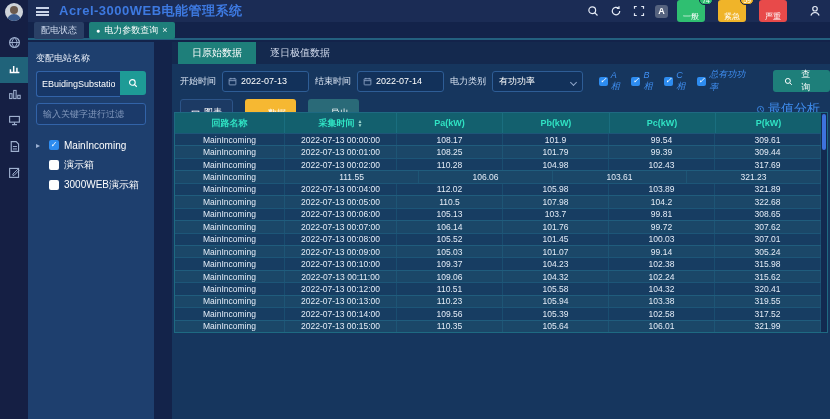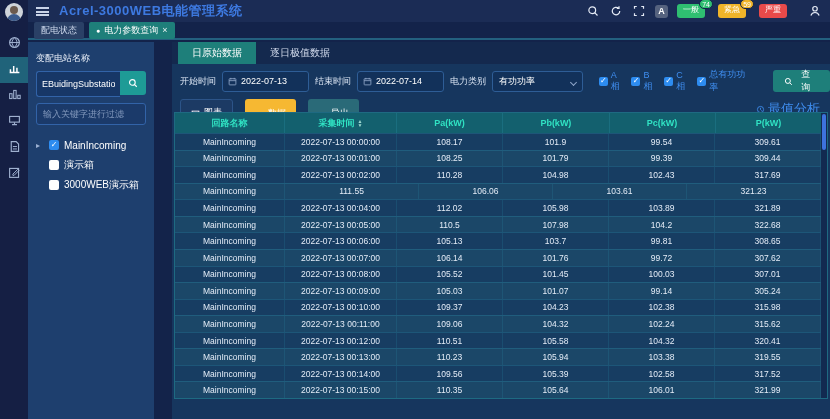--- a/index.html
+++ b/index.html
@@ -18,21 +18,21 @@
 
   
   .topbar { position:absolute; left:28px; top:0; right:0; height:22px; background:#1b2c55; display:flex; align-items:center; padding:0 8px; }
   .hamburger { width:13px; height:9px; border-top:2px solid #c9d4e8; border-bottom:2px solid #c9d4e8; position:relative; margin-right:10px; cursor:pointer; }
   .hamburger::before { content:""; position:absolute; left:0; top:2.5px; width:100%; height:2px; background:#c9d4e8; }
   .app-title { font-size:13px; font-weight:bold; color:#3d79e0; letter-spacing:.5px; }
   .topbar-right { margin-left:auto; display:flex; align-items:center; gap:9px; }
   .tb-icon { width:14px; height:14px; display:flex; align-items:center; justify-content:center; cursor:pointer; }
   .tb-icon svg { width:12px; height:12px; stroke:#e6ecf7; fill:none; stroke-width:1.6; }
   .lang-box { width:13px; height:13px; border-radius:3px; background:#5a6residual; background:#56637f; color:#fff; font-size:9px; font-weight:bold; display:flex; align-items:center; justify-content:center; cursor:pointer; }
-  .alarm { position:relative; height:14px; border-radius:3px; color:#fff; font-size:8px; display:flex; align-items:flex-start; padding:0 6px; cursor:pointer; margin-right:4px; }
+  .alarm { position:relative; height:22px; border-radius:3px; color:#fff; font-size:8px; display:flex; align-items:flex-end; padding:0 6px; cursor:pointer; margin-right:4px; }
   .alarm .cnt { position:absolute; top:-5px; right:-8px; min-width:12px; height:10px; border-radius:6px; font-size:7px; display:flex; align-items:center; justify-content:center; padding:0 2px; border:1px solid #13234a; }
 
   
   .tagbar { position:absolute; left:28px; top:22px; right:0; height:18px; background:#13234a; display:flex; align-items:center; gap:5px; padding:0 6px; border-bottom:2px solid #23607f; }
   .tag { font-size:9px; padding:2px 7px; border-radius:2px; background:#2a4066; color:#cdd8ec; cursor:pointer; display:flex; align-items:center; gap:4px; }
   .tag.active { background:#1e7f7a; color:#fff; }
   .tag .dot { font-size:7px; line-height:1; }
   .tag .x { font-size:9px; cursor:pointer; opacity:.9; }
 
   
@@ -56,36 +56,36 @@
   .tabstrip { height:22px; background:#14294e; display:flex; align-items:flex-end; padding-left:6px; }
   .tab { font-size:10px; padding:4px 14px; color:#cfd8ea; cursor:pointer; }
   .tab.active { background:#1e7f7a; color:#fff; }
 
   .filters { height:26px; display:flex; align-items:center; gap:6px; padding-left:8px; font-size:9px; margin-top:4px; }
   .f-label { color:#dce6f4; flex:none; }
   .f-input { display:flex; align-items:center; gap:4px; width:88px; height:21px; background:#12315a; border:1px solid #2e5d96; border-radius:3px; padding:0 5px; color:#fff; cursor:pointer; }
   .f-input svg { width:9px; height:9px; stroke:#8fa6c9; fill:none; stroke-width:1.5; flex:none; }
   .f-select { width:92px; height:21px; background:#12315a; border:1px solid #2e5d96; border-radius:3px; display:flex; align-items:center; padding:0 6px; color:#fff; cursor:pointer; position:relative; }
   .f-select .chev { position:absolute; right:6px; top:8px; width:5px; height:5px; border-right:1px solid #8fa6c9; border-bottom:1px solid #8fa6c9; transform:rotate(45deg); }
-  .f-check { display:flex; align-items:center; gap:3px; color:#3f8ef0; cursor:pointer; }
+  .f-check { display:flex; align-items:center; gap:3px; color:#3f8ef0; cursor:pointer;font-style:italic; }
   .f-check .cb { width:9px; height:9px; }
   .btn-query { height:22px; background:#1e7f7a; color:#fff; border-radius:3px; display:flex; align-items:center; gap:8px; padding:0 11px; cursor:pointer; margin-left:14px; }
   .btn-query svg { width:9px; height:9px; stroke:#fff; fill:none; stroke-width:1.8; }
 
   .toolbar { height:26px; display:flex; align-items:center; gap:12px; padding:0 10px 0 8px; margin-top:2px; }
   .t-btn { height:21px; border-radius:3px; display:flex; align-items:flex-end; gap:4px; padding:0 10px; font-size:9px; color:#fff; cursor:pointer; }
   .t-btn svg { width:9px; height:9px; stroke:#fff; fill:none; stroke-width:1.6; }
   .t-btn.chart { background:#1c3a64; border:1px solid #2c5488; }
   .t-btn.data { background:#f6b832; }
   .t-btn.export { background:#2a6a78; }
   .link-max { margin-left:auto; color:#3f8ef0; font-size:13px; display:flex; align-items:center; gap:3px; cursor:pointer; }
   .link-max svg { width:9px; height:9px; stroke:#3f8ef0; fill:none; stroke-width:1.5; }
 
   
-  .table-wrap { position:absolute; left:2px; right:2px; top:70px; height:287px; border:1px solid #1e6a82; background:#d946ef; }
+  .table-wrap { position:absolute; left:2px; right:2px; top:70px; height:221px; border:1px solid #1e6a82; background:#d946ef; }
   .thead { display:flex; height:20px; background:#13606e; width:calc(100% - 6px); }
   .th { font-size:9px; font-weight:bold; color:#30e2c3; display:flex; align-items:center; justify-content:center; gap:3px; border-right:1px solid rgba(47,150,180,.25); }
   .tbody { position:absolute; top:20px; bottom:0; left:0; width:calc(100% - 6px); display:flex; flex-direction:column; }
   .trow { flex:1; display:flex; border-top:1px solid rgba(47,150,180,.28); background:#173d62; }
   .trow.alt { background:#1b4768; }
   .tcell { font-size:8.5px; color:#e4ecf7; display:flex; align-items:center; justify-content:center; border-right:1px solid rgba(47,150,180,.18); overflow:hidden; white-space:nowrap; }
   .c0 { width:110px; flex:none; }
   .c1 { width:112px; flex:none; }
   .c2,.c3,.c4,.c5 { flex:1; }
   .sort { display:inline-flex; flex-direction:column; line-height:4px; font-size:5px; color:#9fd8d0; }

